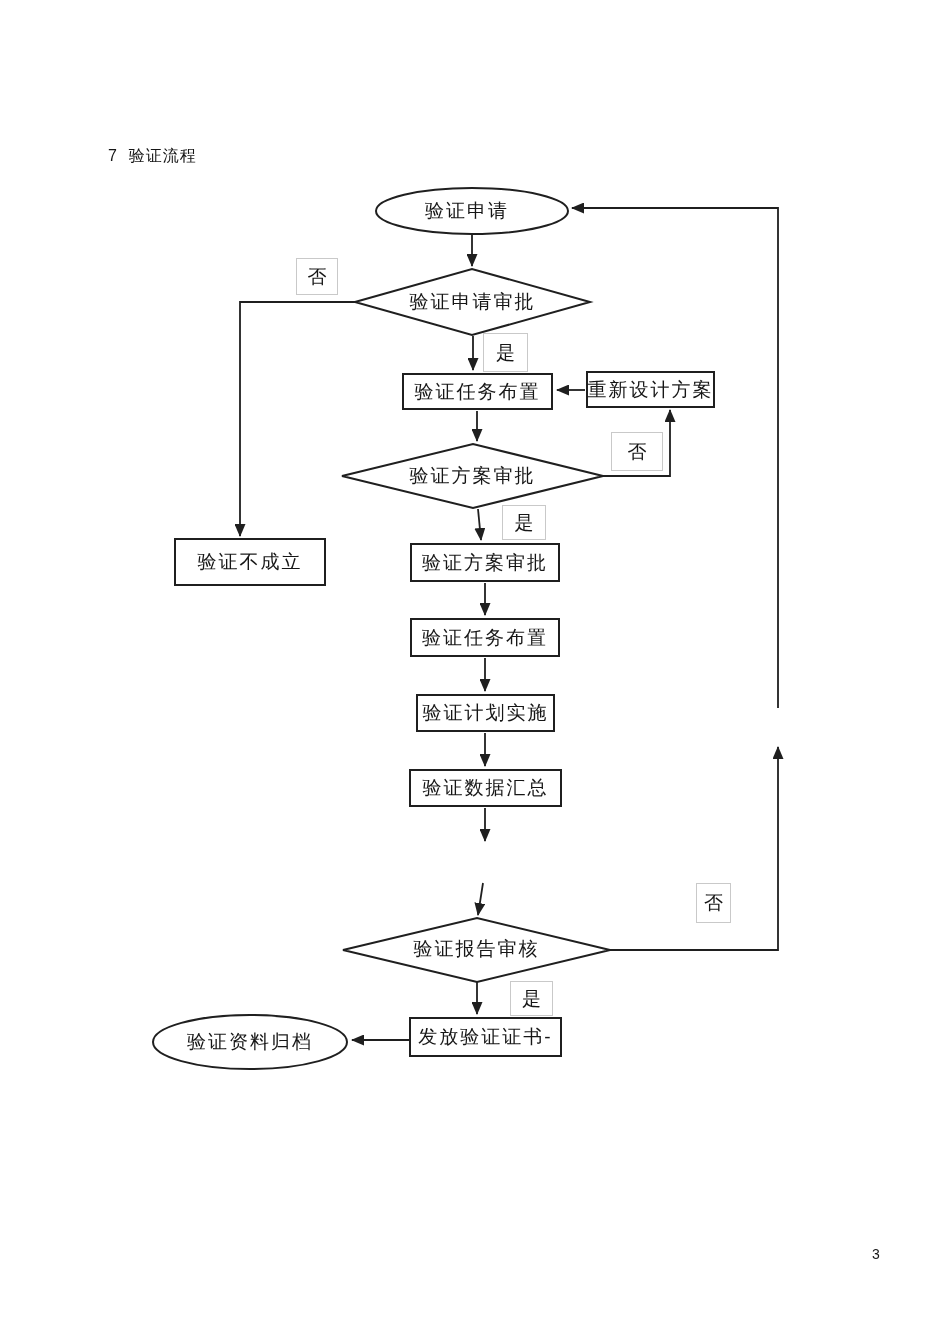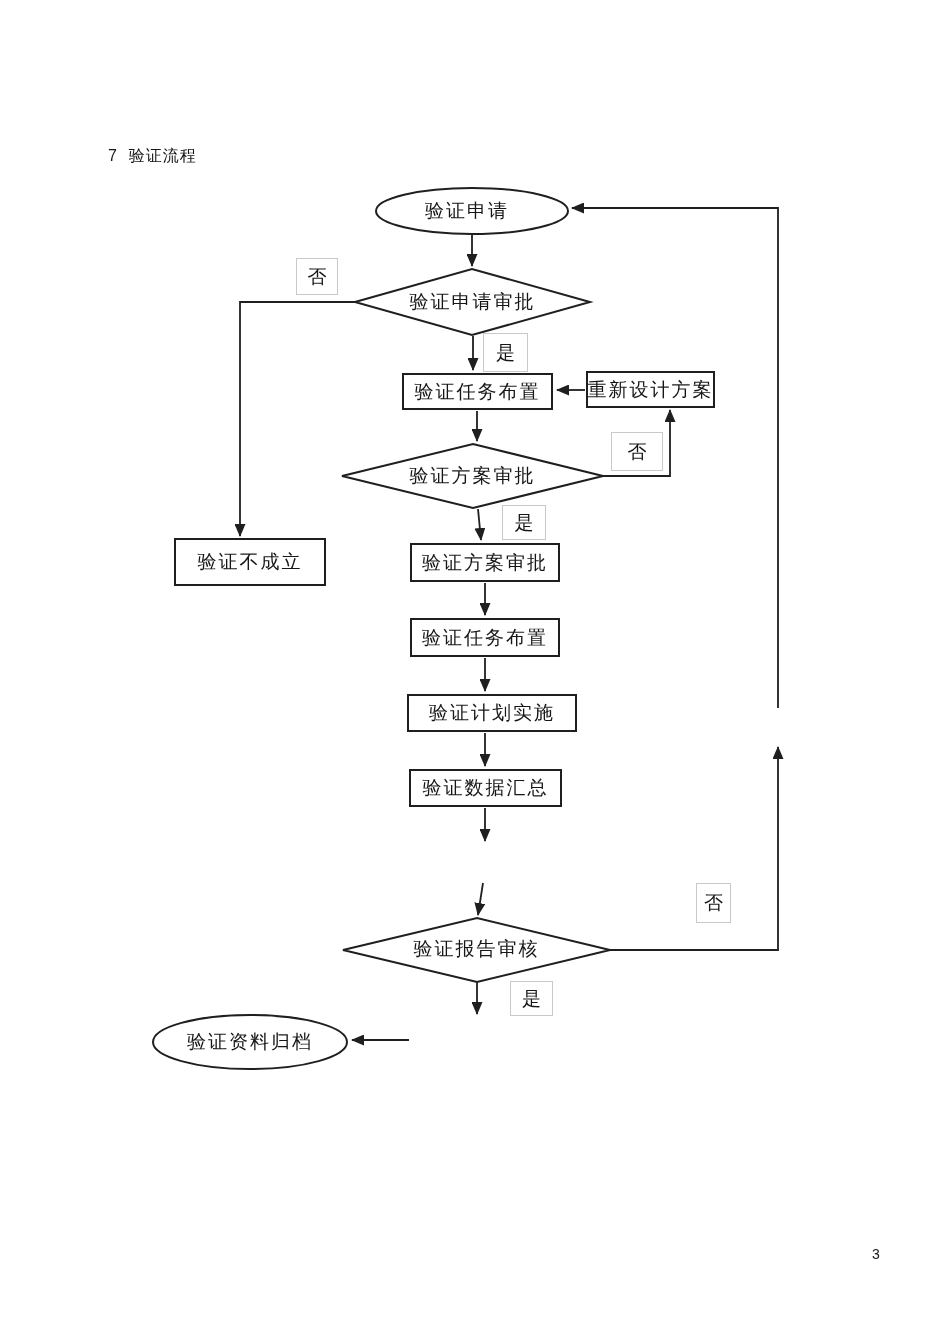--- a/index.html
+++ b/index.html
@@ -132,25 +132,28 @@
   </div>
   <div class="box" style="left:174px;top:538px;width:152px;height:48px">
     <span>验证不成立</span>
   </div>
   <div class="box" style="left:410px;top:543px;width:150px;height:39px">
     <span>验证方案审批</span>
   </div>
   <div class="box" style="left:410px;top:618px;width:150px;height:39px">
     <span>验证任务布置</span>
   </div>
-  <div class="box" style="left:407px;top:694px;width:170px;height:38px">
+  <div class="box" style="left:416px;top:694px;width:139px;height:38px">
     <span>验证计划实施</span>
   </div>
   <div class="box" style="left:409px;top:769px;width:153px;height:38px">
     <span>验证数据汇总</span>
+  </div>
+  <div class="box" style="left:409px;top:1017px;width:153px;height:40px">
+    <span>发放验证证书-</span>
   </div>
 
   <div class="blabel" style="left:296px;top:258px;width:42px;height:37px">否</div>
   <div class="blabel" style="left:483px;top:333px;width:45px;height:39px">是</div>
   <div class="blabel" style="left:611px;top:432px;width:52px;height:39px">否</div>
   <div class="blabel" style="left:502px;top:505px;width:44px;height:35px">是</div>
   <div class="blabel" style="left:696px;top:883px;width:35px;height:40px">否</div>
   <div class="blabel" style="left:510px;top:981px;width:43px;height:35px">是</div>
 
   <div class="pagenum">3</div>

